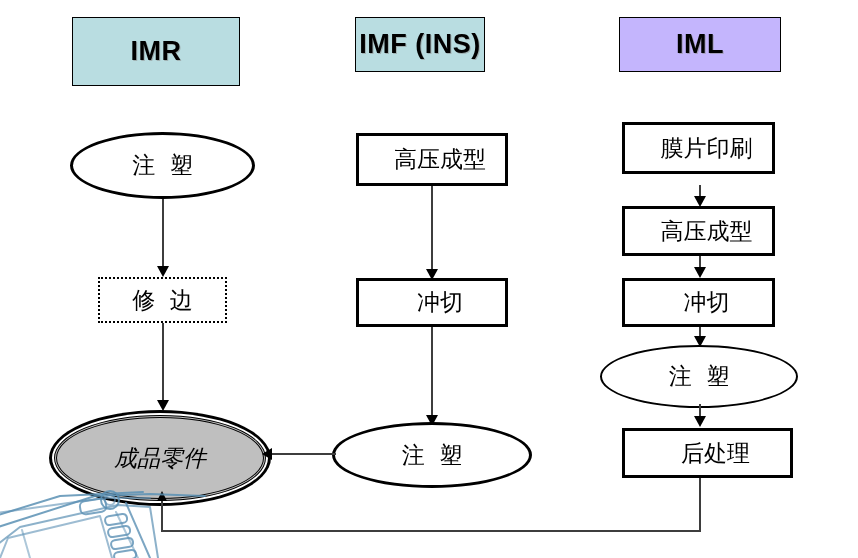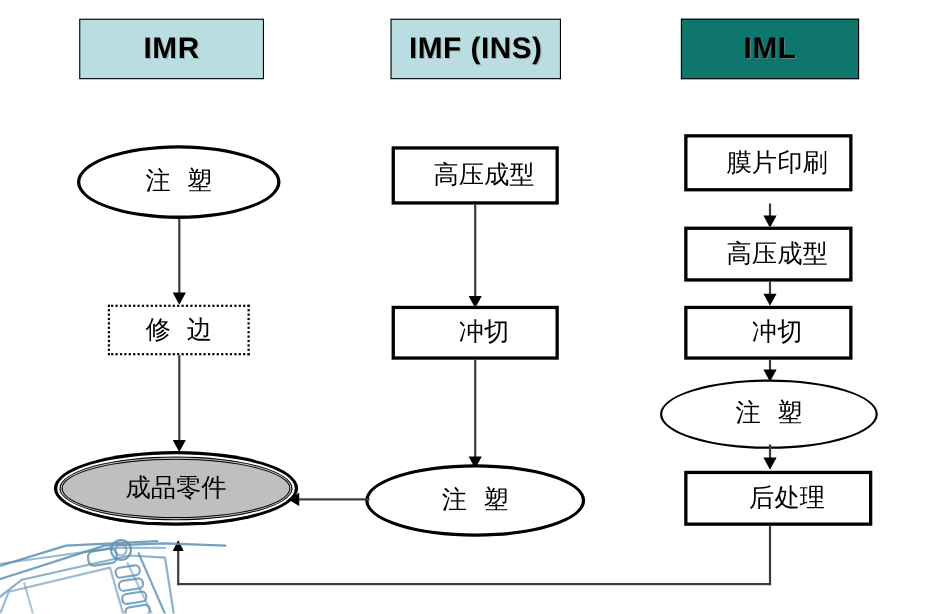--- a/index.html
+++ b/index.html
@@ -108,47 +108,47 @@
     border-top: 6px solid transparent;
     border-bottom: 6px solid transparent;
     border-right: 10px solid #000000;
   }
 </style>
 </head>
 <body>
 
 <div id="canvas">
 
-  <div class="header-box" style="left:72px; top:17px; width:168px; height:55px; background:#b9dde1;">
+  <div class="header-box" style="left:72px; top:17px; width:168px; height:69px; background:#b9dde1;">
     <span>IMR</span>
   </div>
 
-  <div class="header-box" style="left:355px; top:17px; width:155px; height:55px; background:#b9dde1;">
+  <div class="header-box" style="left:355px; top:17px; width:130px; height:55px; background:#b9dde1;">
     <span>IMF  (INS)</span>
   </div>
 
-  <div class="header-box" style="left:619px; top:17px; width:162px; height:55px; background:#0f766e;">
+  <div class="header-box" style="left:619px; top:17px; width:162px; height:55px; background:#c4b5fd;">
     <span>IML</span>
   </div>
 
   <div class="node ellipse" style="left:70px; top:132px; width:185px; height:67px;">
     <span class="node-label">注  塑</span>
   </div>
 
   <div class="conn v" style="left:162px; top:199px; height:72px;"></div>
   <div class="arrowhead down" style="left:157px; top:266px;"></div>
 
   <div class="node rect-dotted" style="left:98px; top:277px; width:129px; height:46px;">
     <span class="node-label">修  边</span>
   </div>
 
   <div class="conn v" style="left:162px; top:323px; height:82px;"></div>
   <div class="arrowhead down" style="left:157px; top:400px;"></div>
 
-  <div class="node ellipse-double" style="left:54px; top:415px; width:212px; height:58px;">
+  <div class="node ellipse-double" style="left:54px; top:415px; width:212px; height:86px;font-style:italic;">
     <span class="node-label">成品零件</span>
   </div>
 
   <div class="node rect" style="left:356px; top:133px; width:152px; height:53px;">
     <span class="node-label">高压成型</span>
   </div>
 
   <div class="conn v" style="left:431px; top:186px; height:88px;"></div>
   <div class="arrowhead down" style="left:426px; top:269px;"></div>
 

